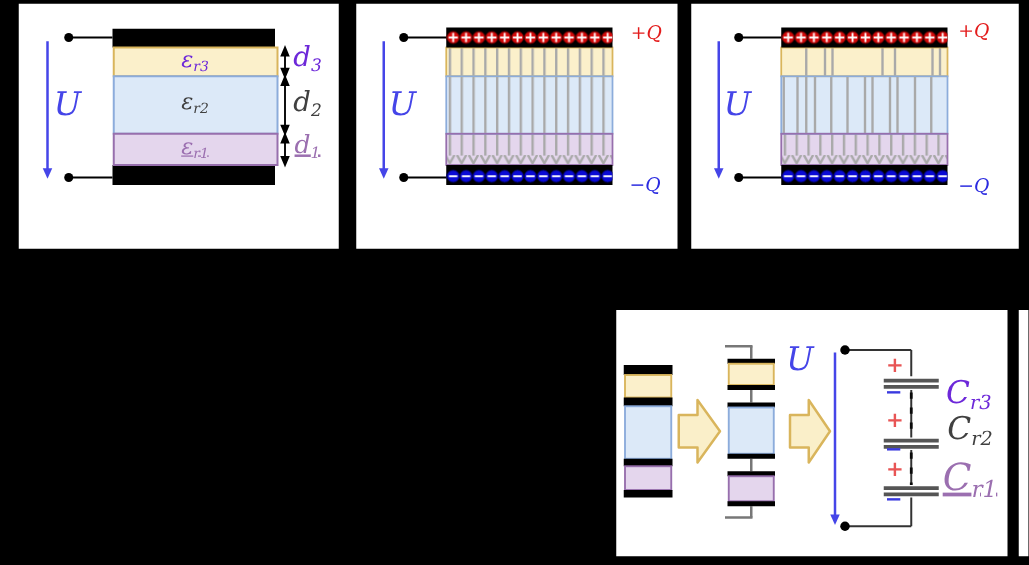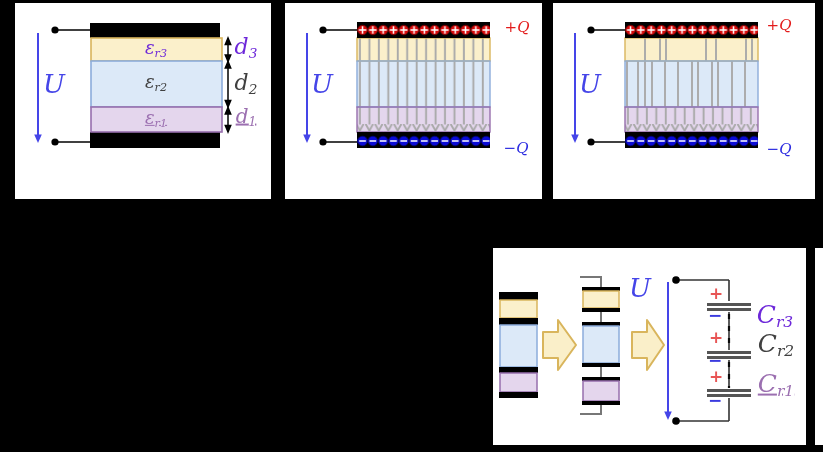--- a/index.html
+++ b/index.html
@@ -280,18 +280,18 @@
     </svg>
     <div class="t ublue" style="left:147px;top:40px;font-size:26px;"><span>U</span></div>
     <div class="t pluss" style="left:223px;top:45px;font-size:17px;"><span>+</span></div>
     <div class="t minuss" style="left:222px;top:67px;font-size:17px;"><span>−</span></div>
     <div class="t pluss" style="left:223px;top:89px;font-size:17px;"><span>+</span></div>
     <div class="t minuss" style="left:222px;top:112px;font-size:17px;"><span>−</span></div>
     <div class="t pluss" style="left:223px;top:128px;font-size:17px;"><span>+</span></div>
     <div class="t minuss" style="left:222px;top:152px;font-size:17px;"><span>−</span></div>
     <div class="t gold" style="left:282px;top:68px;font-size:25px;"><span>C</span><sub>r3</sub></div>
     <div class="t blu" style="left:283px;top:97px;font-size:25px;"><span>C</span><sub>r2</sub></div>
-    <div class="t pur" style="left:283px;top:137px;font-size:25px;"><span>C</span><sub>r1</sub></div>
+    <div class="t pur" style="left:283px;top:137px;font-size:30px;"><span>C</span><sub>r1</sub></div>
   </div>
 
   <div class="panel" style="left:815px;top:248px;width:8px;height:197px;"></div>
 
 </div>
 
 </body></html>

